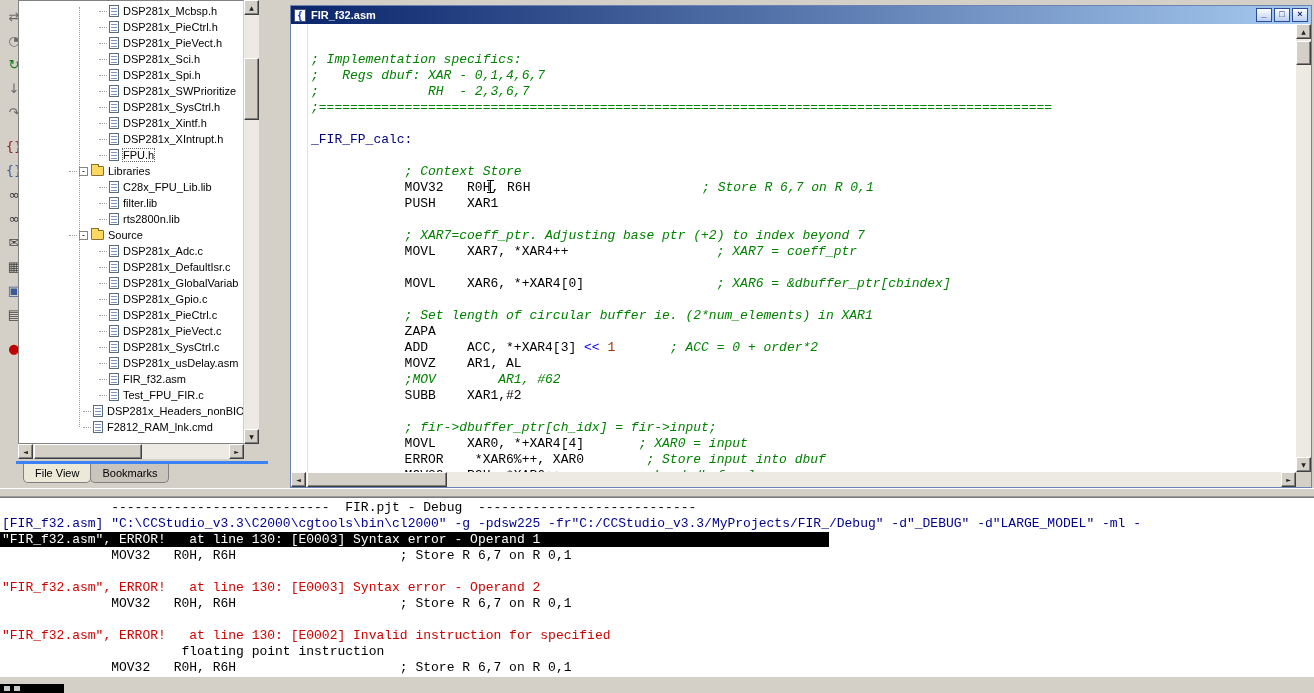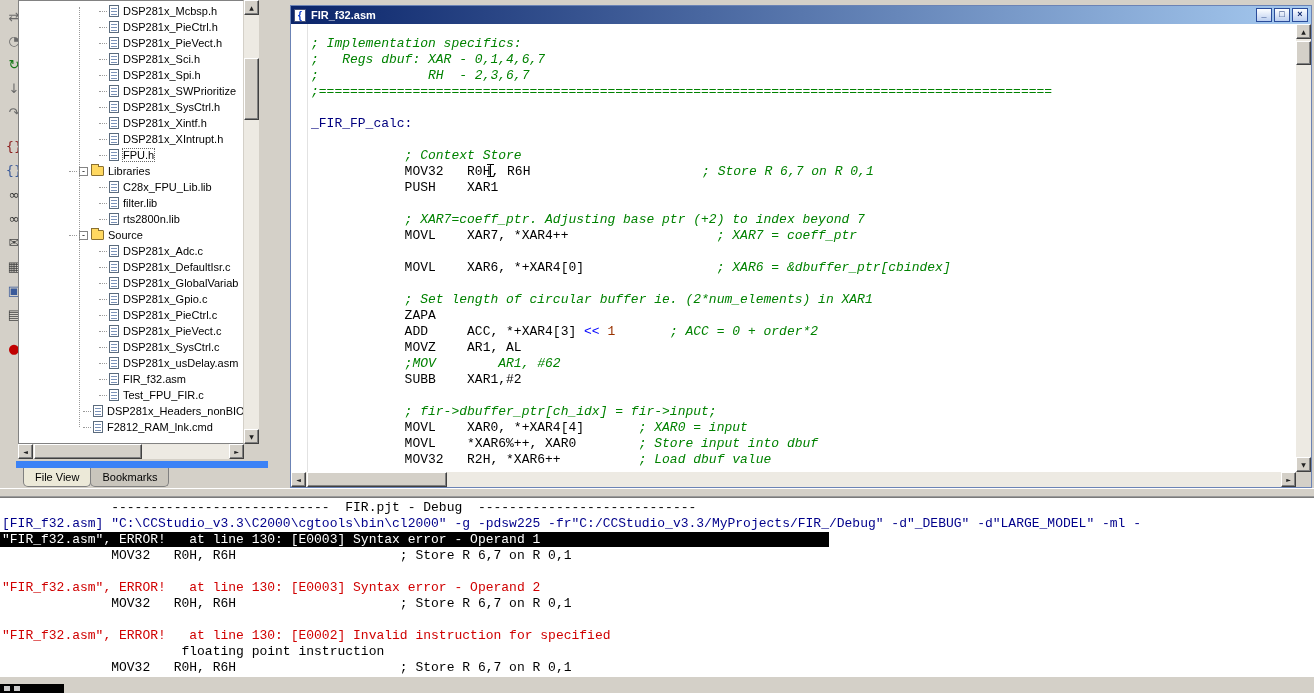--- a/index.html
+++ b/index.html
@@ -42,39 +42,39 @@
           box-shadow:inset -1px -1px 0 #808080}
   #tree-vscroll{left:228px;top:0;width:15px;height:444px}
   #tree-vscroll .up{top:0;left:0}
   #tree-vscroll .down{bottom:0;left:0}
   #tree-vscroll .sb-thumb{left:0;top:58px;width:15px;height:62px}
   #tree-hscroll{left:2px;top:444px;width:226px;height:15px}
   #tree-hscroll .left{left:0;top:0}
   #tree-hscroll .right{right:0;top:0}
   #tree-hscroll .sb-thumb{top:0;left:16px;width:108px;height:15px}
 
-  #panel-tabs{position:absolute;left:0;top:461px;width:252px;height:21px;border-top:7px solid #3b82f6;
+  #panel-tabs{position:absolute;left:0;top:461px;width:252px;height:21px;border-top:3px solid #3b82f6;
               display:flex;padding-left:7px;background:#D4D0C8}
   .tab{height:19px;padding:3px 11px 0;font-size:11px;color:#000;background:#C9C5BC;border:1px solid #808080;
        border-top:none;border-radius:0 0 5px 5px;margin-right:-1px}
   .tab.active{background:#ECE9D8;position:relative;z-index:2}
 
   
   #editor-window{position:absolute;left:290px;top:5px;width:1022px;height:483px;background:#fff;
                  border:1px solid #6B83B5}
   #editor-titlebar{height:18px;background:linear-gradient(to right,#0A246A,#A6CAF0);display:flex;
                  align-items:center;padding:0 3px}
   #editor-title-icon{width:12px;height:13px;background:#fff;border:1px solid #44517A;color:#0033CC;
                  font-size:10px;line-height:11px;text-align:center;font-weight:bold;flex:none}
   #editor-title{color:#fff;font-size:11px;font-weight:bold;margin-left:5px;flex:1;white-space:nowrap}
   #window-buttons{display:flex}
   .win-btn{width:16px;height:14px;margin-left:2px;background:linear-gradient(#FDFEFF,#BCCFF0);
            border:1px solid #2A4C9B;color:#08246B;font-size:9px;line-height:11px;text-align:center;font-weight:bold}
   #editor-body{position:relative;height:448px;display:flex}
-  #code-area{position:relative;width:1005px;height:448px;overflow:hidden;padding:12px 0 0 20px;
+  #code-area{position:relative;width:1005px;height:448px;overflow:hidden;padding:28px 0 0 20px;
              font-family:"Liberation Mono","DejaVu Sans Mono",monospace;font-size:13px;line-height:16px}
   #code-margin-line{position:absolute;left:16px;top:0;bottom:0;width:1px;background:#E2E2E2}
   .code-line{height:16px;white-space:pre}
   .seg-c{color:#008200;font-style:italic}
   .seg-x{color:#000000}
   .seg-b{color:#0000FF}
   .seg-n{color:#993300}
   .seg-l{color:#00007F}
   .ibeam{display:inline-block;width:1px;height:13px;background:#000;position:relative;vertical-align:-2px}
   .ibeam::before,.ibeam::after{content:"";position:absolute;left:-3px;width:7px;height:1px;background:#000}
@@ -315,21 +315,21 @@
         <div class="code-line"></div>
         <div class="code-line"><span class="seg-c">            ; Set length of circular buffer ie. (2*num_elements) in XAR1</span></div>
         <div class="code-line"><span class="seg-x">            ZAPA</span></div>
         <div class="code-line"><span class="seg-x">            ADD     ACC, *+XAR4[3] </span><span class="seg-b">&lt;&lt;</span><span class="seg-x"> </span><span class="seg-n">1</span><span class="seg-x">       </span><span class="seg-c">; ACC = 0 + order*2</span></div>
         <div class="code-line"><span class="seg-x">            MOVZ    AR1, AL</span></div>
         <div class="code-line"><span class="seg-c">            ;MOV        AR1, #62</span></div>
         <div class="code-line"><span class="seg-x">            SUBB    XAR1,#2</span></div>
         <div class="code-line"></div>
         <div class="code-line"><span class="seg-c">            ; fir-&gt;dbuffer_ptr[ch_idx] = fir-&gt;input;</span></div>
         <div class="code-line"><span class="seg-x">            MOVL    XAR0, *+XAR4[4]       </span><span class="seg-c">; XAR0 = input</span></div>
-        <div class="code-line"><span class="seg-x">            MOVL    *XAR6%++, XAR0        </span><span class="seg-c">; Store input into dbuf</span></div>
+        <div class="code-line"><span class="seg-x">            ERROR    *XAR6%++, XAR0        </span><span class="seg-c">; Store input into dbuf</span></div>
         <div class="code-line"><span class="seg-x">            MOV32   R2H, *XAR6++          </span><span class="seg-c">; Load dbuf value</span></div>
       </div>
     <div id="editor-vscroll">
       <div class="sb-btn up">▲</div>
       <div class="sb-thumb"></div>
       <div class="sb-btn down">▼</div>
     </div>
   </div>
   <div id="editor-hscroll-row">
     <div id="editor-hscroll">

